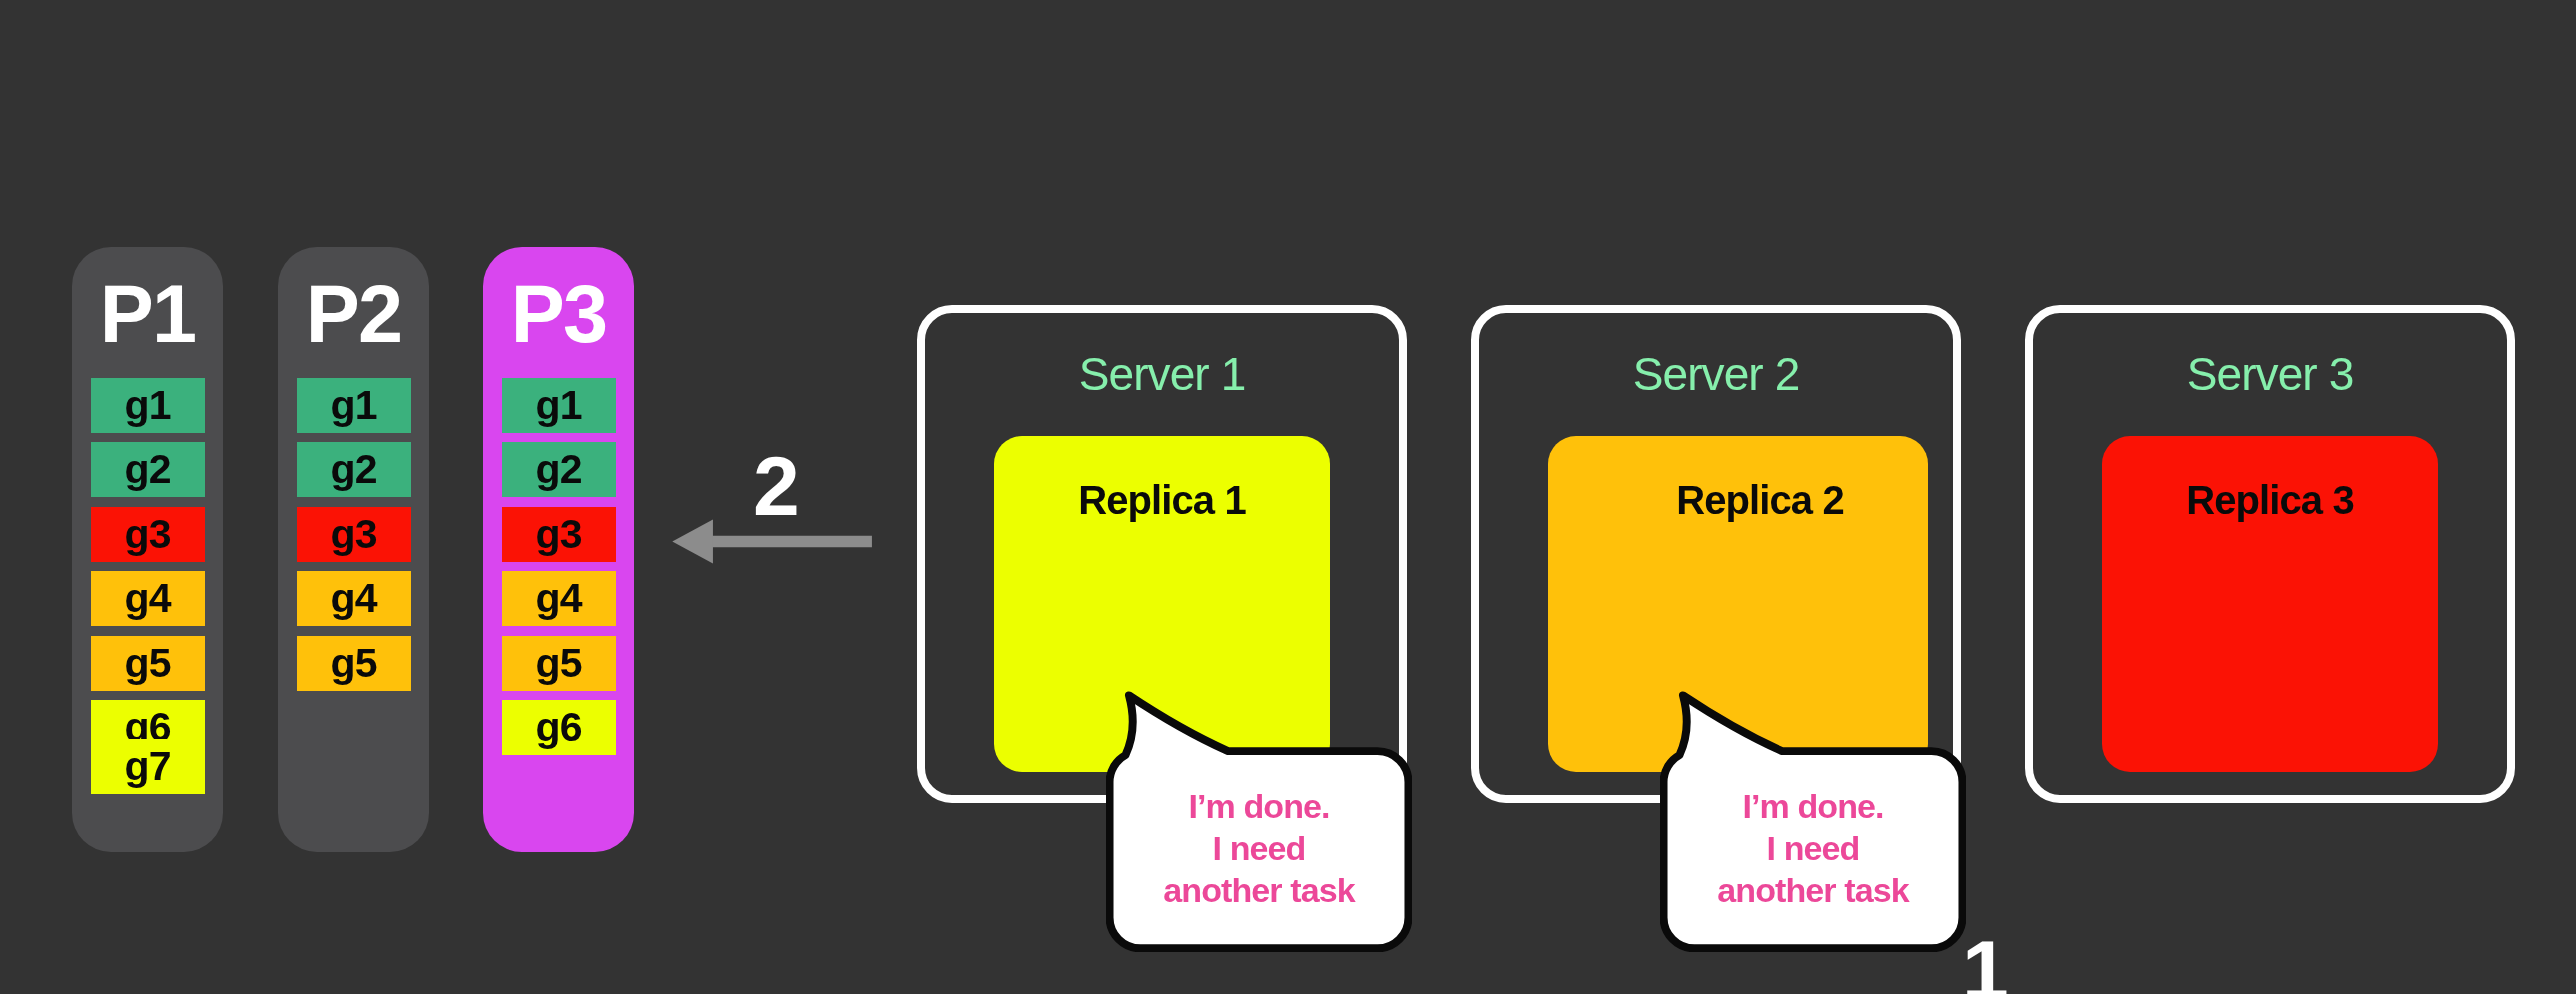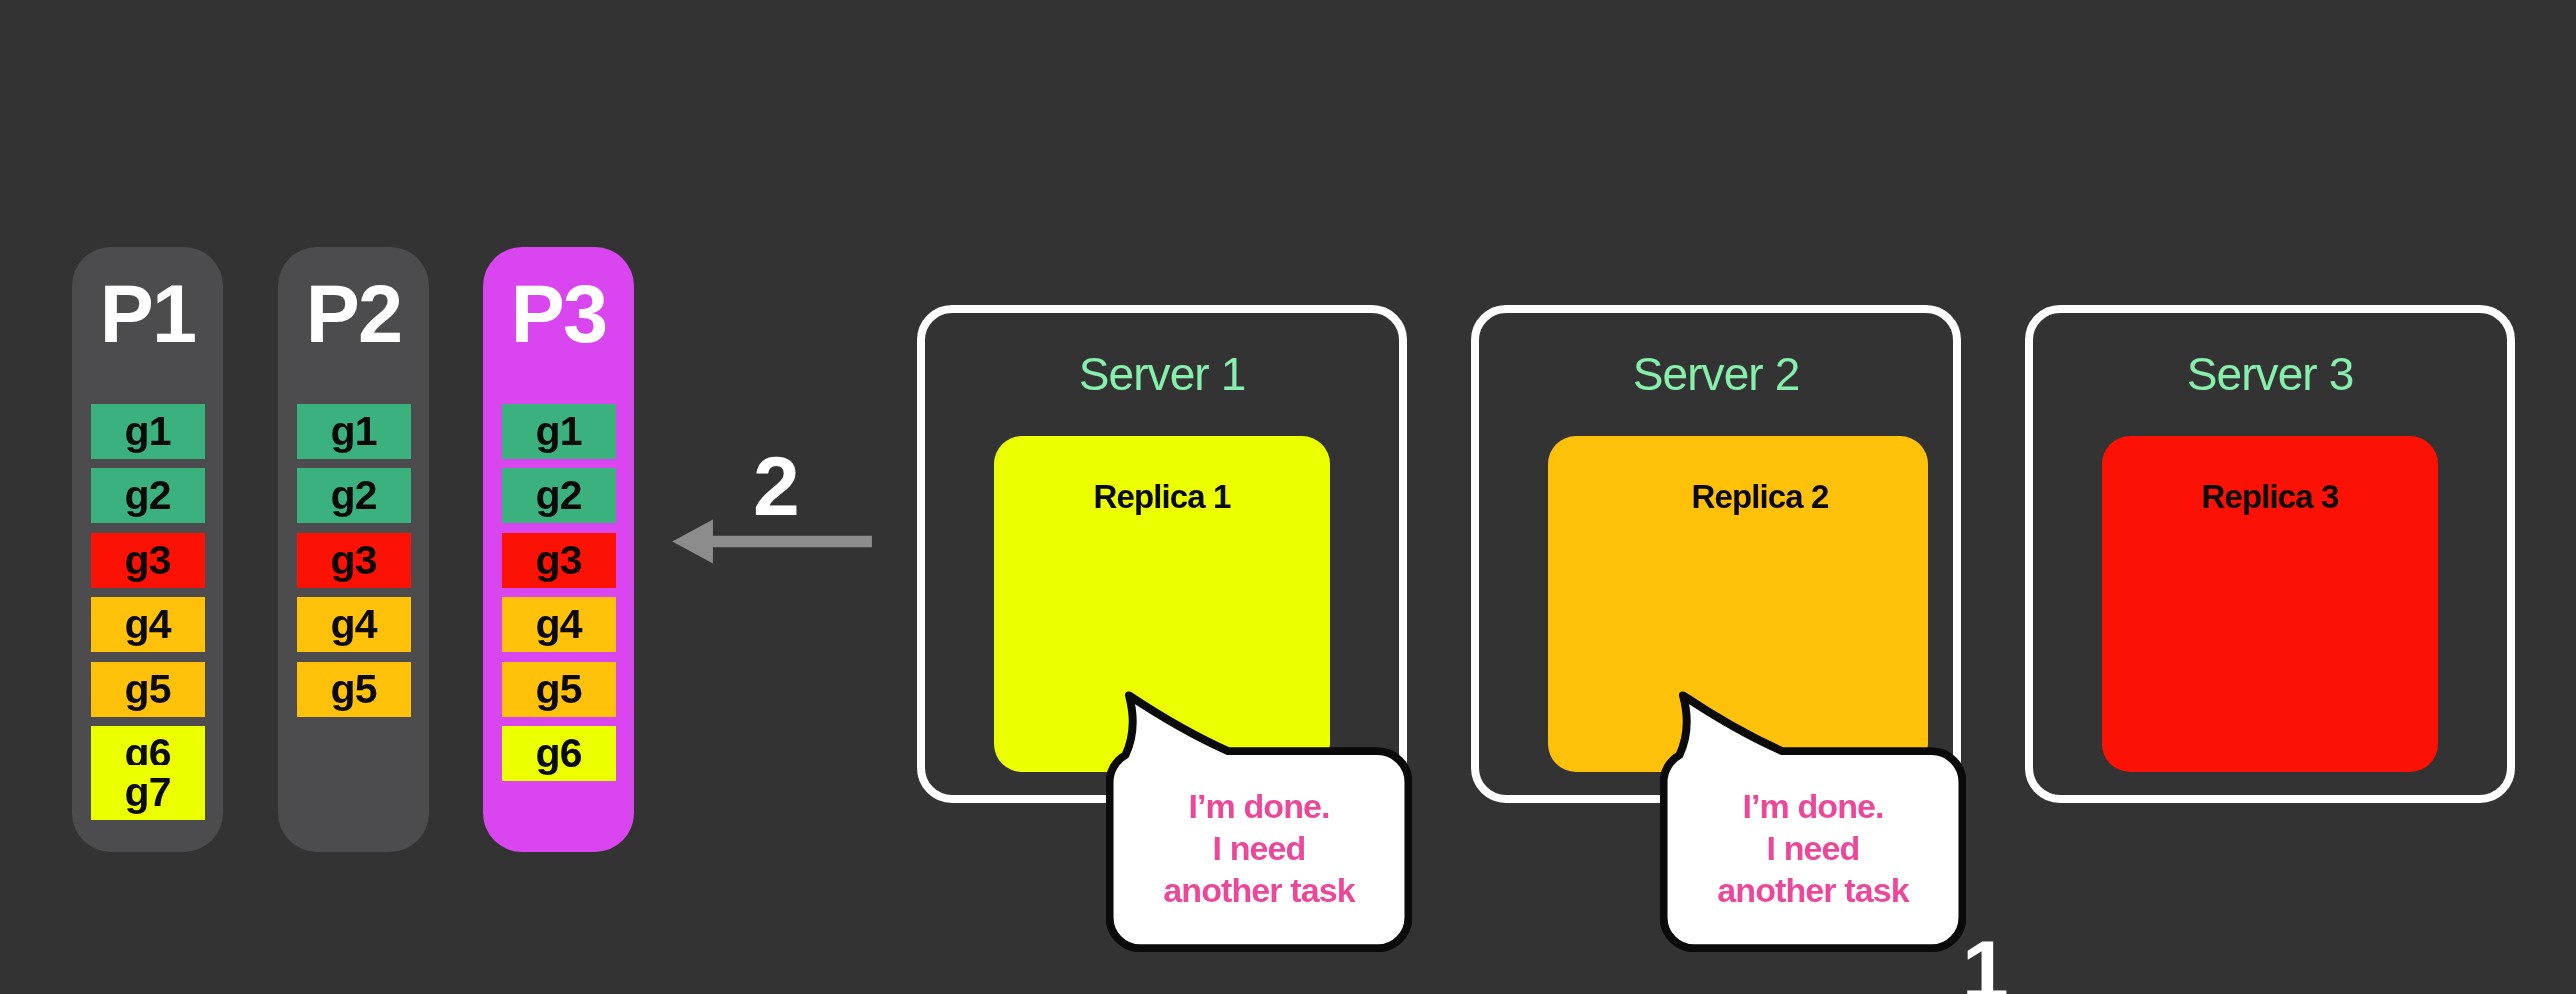--- a/index.html
+++ b/index.html
@@ -16,21 +16,21 @@
     background:#4C4C4E;border-radius:39px;
   }
   .pill-label{
     position:absolute;top:26.5px;left:0;width:100%;
     text-align:center;color:#fff;font-size:81px;font-weight:600;
     line-height:1;letter-spacing:-1.8px;
   }
   .cell{
     position:absolute;left:18.6px;width:114px;height:55px;
     text-align:center;line-height:55px;
-    font-size:41px;font-weight:700;color:#0a0a0a;letter-spacing:-0.9px;margin-top:26px;
+    font-size:41px;font-weight:700;color:#0a0a0a;letter-spacing:-0.9px;
   }
 
   
   .arrow-wrap{position:absolute;left:667px;top:515px;width:212px;height:53px;}
   .step-label{
     position:absolute;color:#ffffff;font-size:84px;font-weight:700;
     width:115px;text-align:center;line-height:1;letter-spacing:-1.8px;
   }
   .step2-label{left:718px;top:444px;}
   .step1-label{left:1927px;top:928px;}
@@ -45,21 +45,21 @@
     position:absolute;top:34px;left:0;width:100%;text-align:center;
     color:#86efac;font-size:46px;font-weight:500;line-height:1.2;
     letter-spacing:-0.9px;
   }
   .replica{
     position:absolute;left:69px;top:123px;width:336px;height:336px;
     border-radius:28px;
   }
   .replica-label{
     padding-top:42px;text-align:center;
-    font-size:33px;font-weight:700;color:#0a0a0a;letter-spacing:-0.9px;
+    font-size:40px;font-weight:700;color:#0a0a0a;letter-spacing:-0.9px;
   }
 
   
   .bubble{position:absolute;top:690px;width:306px;height:262px;}
   .bubble svg{position:absolute;left:0;top:0;}
   .bubble-text{
     position:absolute;left:0;top:95px;width:306px;text-align:center;
     font-size:34px;font-weight:700;color:#ec4899;line-height:42px;
     letter-spacing:-0.9px;
   }

